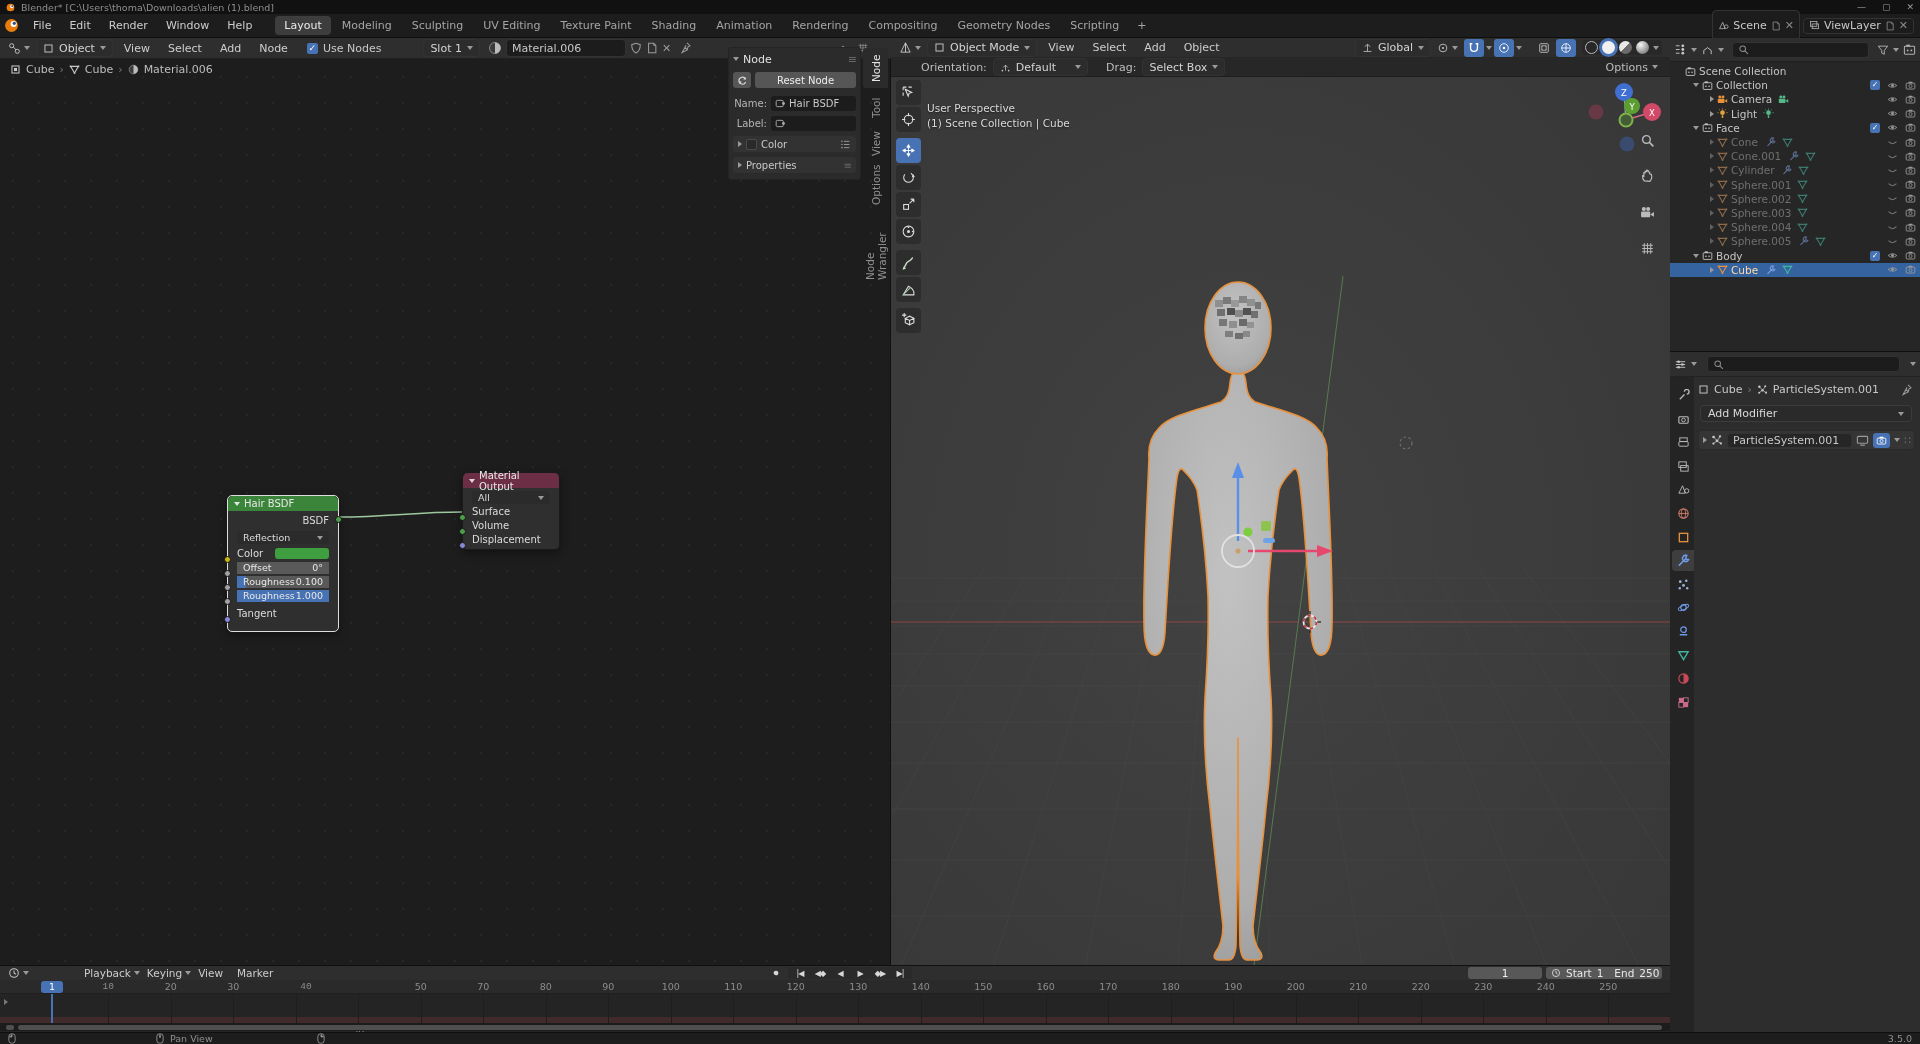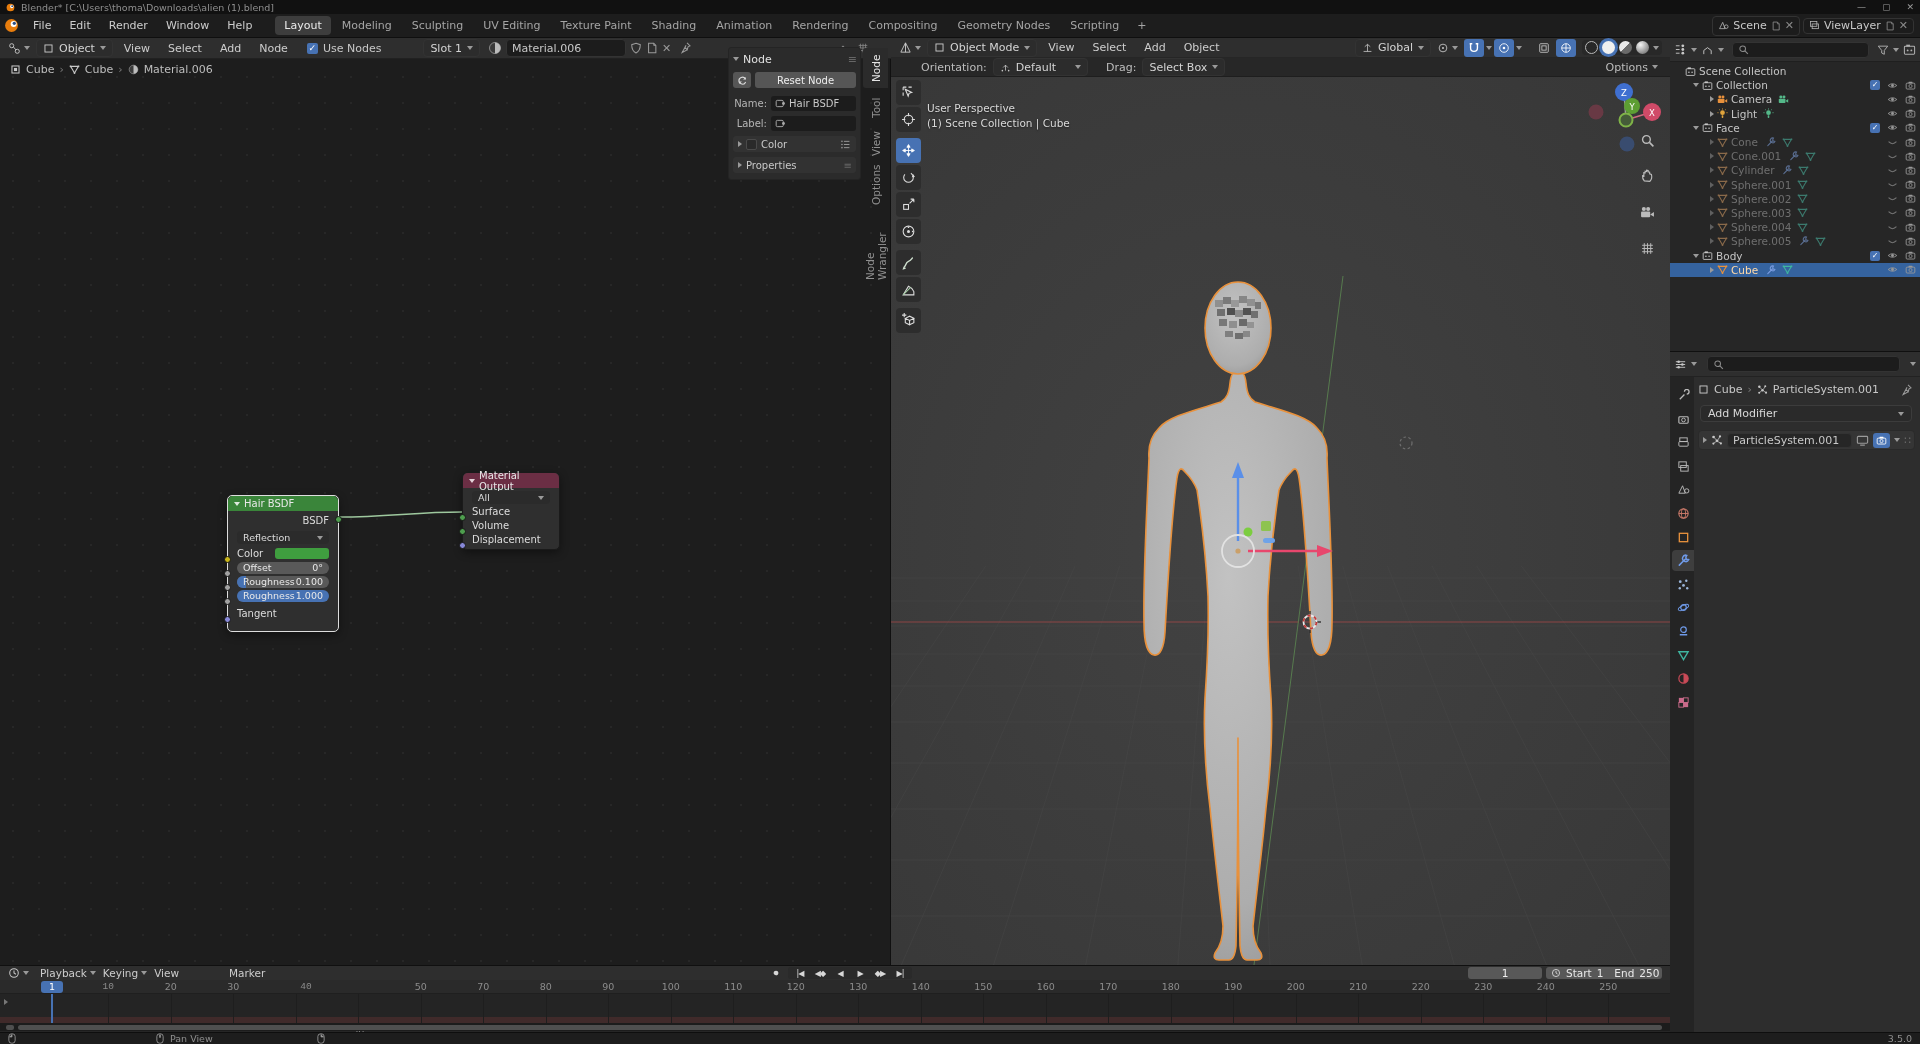--- a/index.html
+++ b/index.html
@@ -23,21 +23,21 @@
 .field{background:#1c1c1c;border:1px solid #333;border-radius:4px;height:18px;display:inline-flex;align-items:center;gap:4px;padding:0 5px}
 .chk{width:11px;height:11px;background:#4772b3;border-radius:2px;color:#fff;font-size:9px;line-height:11px;text-align:center;flex:none}
 
 #shader{left:0;top:38px;width:891px;height:927px;background:#1d1d1d;background-image:radial-gradient(#272727 1px,transparent 1.2px);background-size:26px 26px;border-right:1px solid #101010}
 #shader-header{left:0;top:0;width:891px;height:21px;background:#2e2e2e;border-bottom:1px solid #212121;display:flex;align-items:center;gap:2px;padding:0 4px}
 #shader-bc{left:0;top:21px;height:20px;display:flex;align-items:center;gap:5px;padding:0 10px;color:#bdbdbd}
 .node{position:absolute;background:rgba(48,48,48,.96);border-radius:5px;font-size:10px;color:#dcdcdc;box-shadow:0 3px 8px rgba(0,0,0,.4)}
 .node .hd{height:15px;border-radius:5px 5px 0 0;display:flex;align-items:center;gap:4px;padding:0 6px;color:#e8e8e8}
 .node .rw{height:13px;display:flex;align-items:center;padding:0 9px;margin:1px 0}
 .sock{position:absolute;width:7px;height:7px;border-radius:50%;border:1px solid #161616}
-.nfield{flex:1;height:12px;border-radius:6px;background:#595959;display:flex;align-items:center;padding:0 6px;font-size:9.5px;color:#e8e8e8;position:relative;overflow:hidden}
+.nfield{flex:1;height:12px;border-radius:0;background:#595959;display:flex;align-items:center;padding:0 6px;font-size:9.5px;color:#e8e8e8;position:relative;overflow:hidden}
 .ndd{flex:1;height:13px;border-radius:4px;background:#2b2b2b;display:flex;align-items:center;padding:0 6px;font-size:9.5px}
 
 #npanel{left:728px;top:9px;width:133px;background:#2b2b2b;border:1px solid #242424;border-radius:3px;padding:3px 4px 6px}
 .np-row{display:flex;align-items:center;gap:4px;margin-top:5px}
 .np-btn{flex:1;height:16px;background:#565656;border-radius:3px;display:flex;align-items:center;justify-content:center;font-size:10px;color:#eee}
 .np-f{flex:1;height:15px;background:#1c1c1c;border-radius:3px;display:flex;align-items:center;gap:3px;padding:0 4px;font-size:10px}
 .np-sub{background:#323232;border-radius:3px;height:16px;display:flex;align-items:center;gap:4px;padding:0 5px;margin-top:5px;font-size:10px}
 .vtab{position:absolute;left:863px;width:25px;writing-mode:vertical-rl;transform:rotate(180deg);display:flex;align-items:center;justify-content:center;font-size:10.5px;color:#909090;border-radius:0 3px 3px 0;padding:6px 0}
 .vtab.active{background:#2b2b2b;color:#e5e5e5}
 
@@ -217,21 +217,21 @@
       <span class="ws">Shading</span>
       <span class="ws">Animation</span>
       <span class="ws">Rendering</span>
       <span class="ws">Compositing</span>
       <span class="ws">Geometry Nodes</span>
       <span class="ws">Scripting</span>
     </div>
   <span class="ws">+</span>
   <div class="grow"></div>
   <div class="row" style="gap:3px;margin-right:6px">
-    <div class="field" style="height:20px">
+    <div class="field" style="height:32px">
       <svg class="ic" width="11" height="11" viewBox="0 0 14 14" color="#b8b8b8">
           <path d="M2,11 L6,3 L9,11 Z" fill="none" stroke="currentColor"></path>
           <circle cx="10.5" cy="8.5" r="2.3" fill="none" stroke="currentColor"></circle>
         </svg>
       <span>Scene</span>
       <svg class="ic" width="10" height="10" viewBox="0 0 14 14" color="#8a8a8a">
           <use href="#i-page"></use>
         </svg>
       <span style="color:#8a8a8a">✕</span>
     </div>
@@ -1190,26 +1190,26 @@
 
 <div class="abs" id="timeline">
   <div id="tl-head">
     <div class="hbtn" style="margin-left:4px">
       <svg class="ic" width="12" height="12" viewBox="0 0 14 14" color="#c8c8c8">
           <use href="#i-clock"></use>
         </svg>
       <span class="tri"></span>
     </div>
     <div class="row" style="height:100%" id="tl-menus">
-        <span class="mi" style="padding: 0px 7px;">Playback</span>
+        <span class="mi" style="padding: 0px 7px; margin-left: 44px;">Playback</span>
         <span class="tri" style="margin-left: -4px;"></span>
         <span class="mi" style="padding: 0px 7px;">Keying</span>
         <span class="tri" style="margin-left: -4px;"></span>
         <span class="mi" style="padding: 0px 7px;">View</span>
-        <span class="mi" style="padding: 0px 7px; margin-left: 36px;">Marker</span>
+        <span class="mi" style="padding: 0px 7px;">Marker</span>
       </div>
     <div class="grow"></div>
 
     <div class="row" style="gap:2px;position:absolute;left:766px;top:1px">
       <span class="pb" style="font-size:10px;letter-spacing:0">⏺</span>
       <div class="row" style="background:#2a2a2a;border-radius:3px;padding:0 2px" id="pb-group">
           <span class="pb">|◀</span>
           <span class="pb">◀◆</span>
           <span class="pb">◀</span>
           <span class="pb">▶</span>

